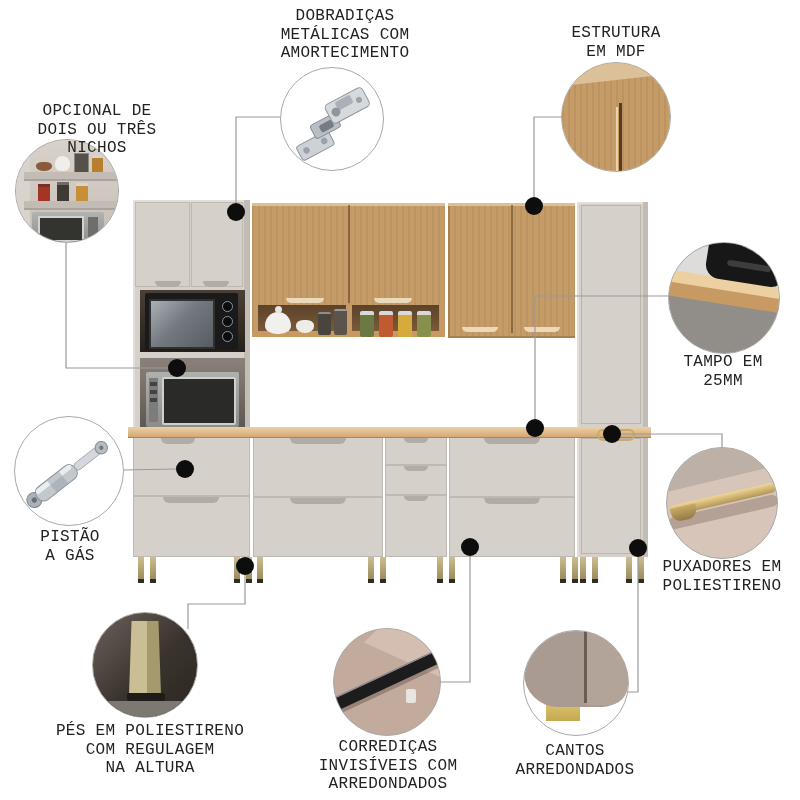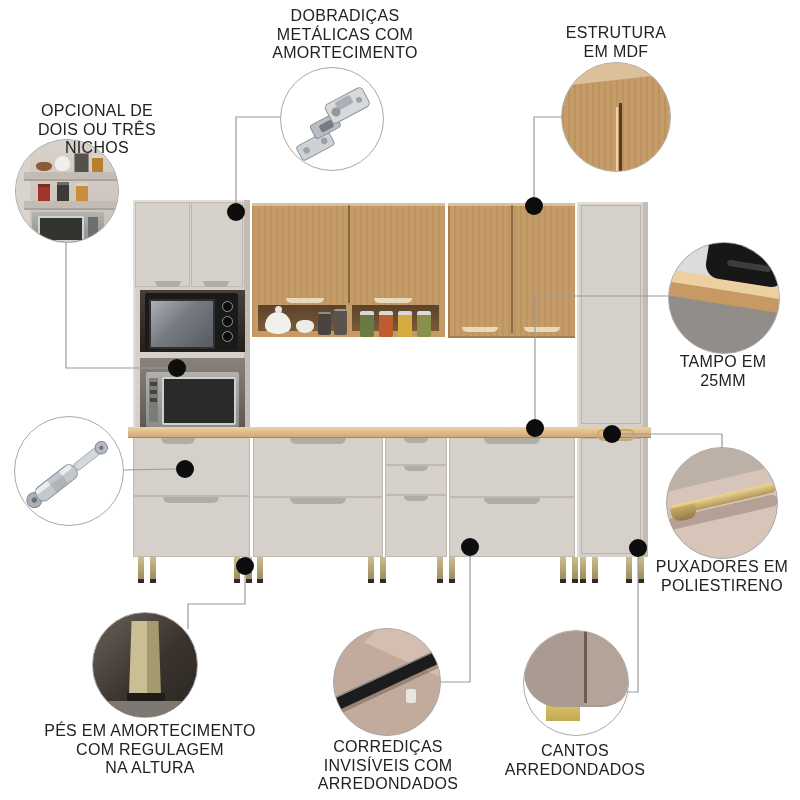--- a/index.html
+++ b/index.html
@@ -7,21 +7,21 @@
     --cabinet_greige:#d6d0ca; --cabinet_greige_shade:#c2bcb5; --cabinet_greige_dark:#a9a39d;
     --notch:#b2aca6; --wood_mdf:#c59c68; --wood_light:#dcc09a; --wood_seam:#5a3a20;
     --countertop:#dfb988; --gold_accent:#b9a86f; --appliance_black:#1a1a1a;
     --appliance_gray:#a0a0a0; --niche_dark:#3a332c; --photo_taupe:#c2aa9c;
   }
   html,body{margin:0;padding:0;background:#fff;}
   #stage{position:relative;width:800px;height:800px;background:var(--background);overflow:hidden;
          font-family:"Liberation Sans",sans-serif;}
   .abs{position:absolute;}
   .callout-label{position:absolute;font-size:16px;line-height:18.5px;letter-spacing:.3px;
-    color:var(--label_text);text-align:center;white-space:pre-line;font-weight:400;z-index:7;}
+    color:var(--label_text);text-align:center;white-space:pre-line;font-weight:400;z-index:7;font-family:Liberation Mono, monospace;}
   .photo-circle{position:absolute;border-radius:50%;border:1px solid #a9a9a9;overflow:hidden;
     background:#fff;z-index:6;}
   .panel{position:absolute;background:var(--cabinet_greige);
     box-shadow:inset 0 0 0 1px rgba(140,132,124,.30);}
   .notch{position:absolute;height:6px;background:var(--notch);border-radius:0 0 8px 8px;}
   .wood{position:absolute;background:var(--wood_mdf)
     repeating-linear-gradient(90deg,rgba(88,54,22,.08) 0 2px,rgba(255,255,255,0) 2px 6px);}
   .wood-notch{position:absolute;height:5px;background:#ead9bb;border-radius:0 0 7px 7px;}
   .foot{position:absolute;top:557px;width:6px;height:22px;
     background:linear-gradient(180deg,#cdbd8e,#9c8d61);border-bottom:4px solid #2e2a26;}
@@ -176,23 +176,25 @@
   <div class="callout-label" style="left:7px;top:77px;width:180px;margin-top:25px;">OPCIONAL DE
 DOIS OU TRÊS
 NICHOS</div>
   <div class="callout-label" style="left:245px;top:7px;width:200px;">DOBRADIÇAS
 METÁLICAS COM
 AMORTECIMENTO</div>
   <div class="callout-label" style="left:516px;top:24px;width:200px;">ESTRUTURA
 EM MDF</div>
   <div class="callout-label" style="left:643px;top:353px;width:160px;">TAMPO EM
 25MM</div>
+  <div class="callout-label" style="left:0px;top:528px;width:140px;">PISTÃO
+A GÁS</div>
   <div class="callout-label" style="left:622px;top:558px;width:200px;">PUXADORES EM
 POLIESTIRENO</div>
-  <div class="callout-label" style="left:30px;top:722px;width:240px;">PÉS EM AMORTECIMENTO
+  <div class="callout-label" style="left:30px;top:722px;width:240px;">PÉS EM POLIESTIRENO
 COM REGULAGEM
 NA ALTURA</div>
   <div class="callout-label" style="left:288px;top:738px;width:200px;">CORREDIÇAS
 INVISÍVEIS COM
 ARREDONDADOS</div>
   <div class="callout-label" style="left:465px;top:742px;width:220px;">CANTOS
 ARREDONDADOS</div>
 
   <div class="photo-circle" style="left:15px;top:139px;width:102px;height:102px;background:#cfc8c1;">
     <div class="abs" style="left:0;top:0;width:102px;height:102px;background:linear-gradient(180deg,#d8d2cb,#c6bfb8);"></div>

